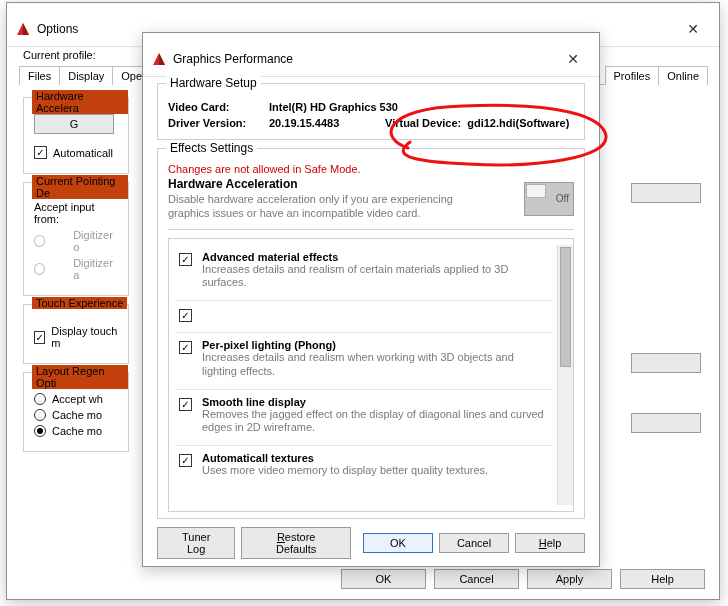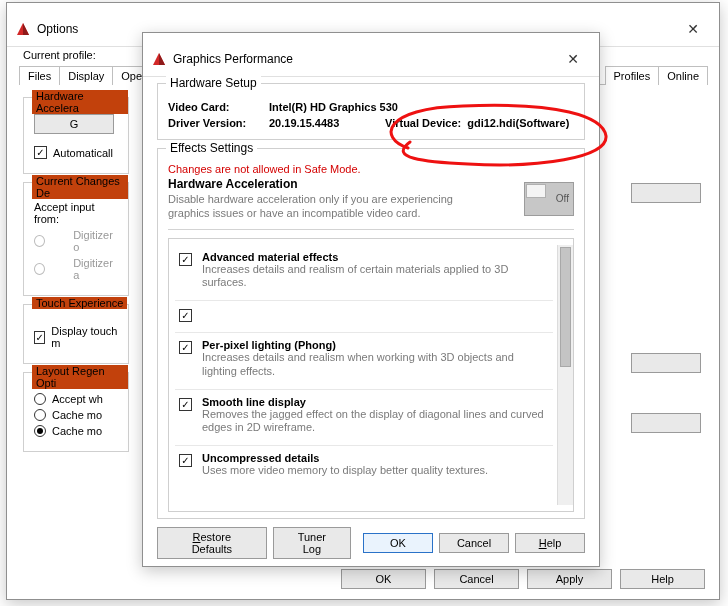--- a/index.html
+++ b/index.html
@@ -208,21 +208,21 @@
   <div style="position:absolute; left:4px; top:86px; width:130px;">
     <div class="groupbox">
       <div class="legend">Hardware Accelera</div>
       <div class="btn truncated" style="margin-bottom:6px;">G</div>
       <div class="checkbox">
         <span class="box">✓</span>
           <span>Automaticall</span>
       </div>
     </div>
     <div class="groupbox">
-      <div class="legend">Current Changes De</div>
+      <div class="legend">Current Pointing De</div>
       <div style="margin:2px 0;">Accept input from:</div>
       <div class="radio disabled">
           <span class="dot"></span>
           <span>Digitizer o</span>
         </div>
       <div class="radio disabled">
           <span class="dot"></span>
           <span>Digitizer a</span>
         </div>
     </div>
@@ -329,34 +329,34 @@
             <div class="effect">
               <span class="box">✓</span>
               <div>
                 <div class="effect-title">Smooth line display</div>
                 <div class="desc">Removes the jagged effect on the display of diagonal lines and curved edges in 2D wireframe.</div>
               </div>
             </div>
             <div class="effect">
               <span class="box">✓</span>
               <div>
-                <div class="effect-title">Uncompressed details</div>
+                <div class="effect-title">Automaticall textures</div>
                 <div class="desc">Uses more video memory to display better quality textures.</div>
               </div>
             </div>
           </div>
         <div class="scrollbar">
           <div class="thumb"></div>
         </div>
       </div>
     </div>
 
     <div class="dlg-buttons">
+      <div class="btn">Tuner Log</div>
       <div class="btn"><span class="accel">R</span><span>estore Defaults</span></div>
-      <div class="btn">Tuner Log</div>
       <span class="spacer"></span>
       <div class="btn" style="border:1px solid #2a72c8; background:#eaf3fd;">OK</div>
       <div class="btn">Cancel</div>
       <div class="btn"><span class="accel">H</span><span>elp</span></div>
     </div>
   </div>
 </div>
 
 <svg class="annotation" style="left:368px; top:98px;" width="250" height="80" viewBox="0 0 250 80">
   <path d="M 40 50 C 10 40, 15 10, 95 8 C 190 4, 235 18, 238 38 C 240 60, 170 70, 100 66 C 55 64, 20 60, 42 44" fill="none" stroke="#e11" stroke-width="3" stroke-linecap="round"></path>

